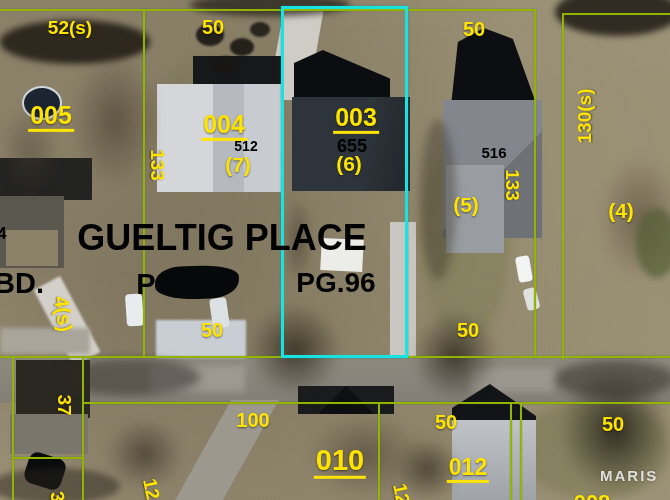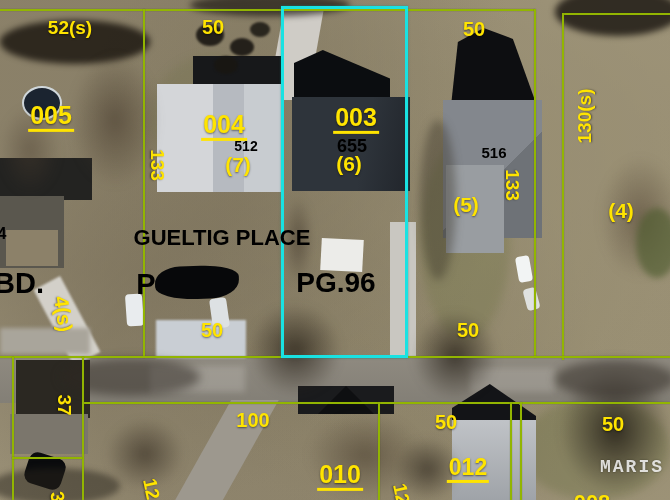--- a/index.html
+++ b/index.html
@@ -126,34 +126,34 @@
       <div class="map-label c-yellow" style="left: 238px; top: 165px; font-size: 21px; transform: translate(-50%, -50%) rotate(0deg);">(7)</div>
       <div class="map-label c-yellow u" style="left: 356px; top: 119px; font-size: 25px; transform: translate(-50%, -50%) rotate(0deg);">003</div>
       <div class="map-label c-black" style="left: 352px; top: 146px; font-size: 18px; transform: translate(-50%, -50%) rotate(0deg);">655</div>
       <div class="map-label c-yellow" style="left: 349px; top: 164px; font-size: 21px; transform: translate(-50%, -50%) rotate(0deg);">(6)</div>
       <div class="map-label c-black" style="left: 494px; top: 153px; font-size: 15px; transform: translate(-50%, -50%) rotate(0deg);">516</div>
       <div class="map-label c-yellow" style="left: 466px; top: 205px; font-size: 21px; transform: translate(-50%, -50%) rotate(0deg);">(5)</div>
       <div class="map-label c-yellow" style="left: 157px; top: 165px; font-size: 19px; transform: translate(-50%, -50%) rotate(90deg);">133</div>
       <div class="map-label c-yellow" style="left: 512px; top: 185px; font-size: 19px; transform: translate(-50%, -50%) rotate(90deg);">133</div>
       <div class="map-label c-yellow" style="left: 585px; top: 116px; font-size: 19px; transform: translate(-50%, -50%) rotate(-90deg);">130(s)</div>
       <div class="map-label c-yellow" style="left: 621px; top: 211px; font-size: 21px; transform: translate(-50%, -50%) rotate(0deg);">(4)</div>
-      <div class="map-label c-black" style="left: 222px; top: 238px; font-size: 22px; transform: translate(-50%, -50%) rotate(0deg); text-align: center;">GUELTIG PLACE</div>
+      <div class="map-label c-black" style="left: 222px; top: 238px; font-size: 36px; transform: translate(-50%, -50%) rotate(0deg); text-align: center;">GUELTIG PLACE</div>
       <div class="map-label c-black" style="left: 19px; top: 283px; font-size: 29px; transform: translate(-50%, -50%) rotate(0deg);">BD.</div>
       <div class="map-label c-black" style="left: 146px; top: 284px; font-size: 29px; transform: translate(-50%, -50%) rotate(0deg);">P</div>
       <div class="map-label c-black" style="left: 336px; top: 283px; font-size: 28px; transform: translate(-50%, -50%) rotate(0deg);">PG.96</div>
       <div class="map-label c-black" style="left: 2px; top: 234px; font-size: 16px; transform: translate(-50%, -50%) rotate(0deg);">4</div>
       <div class="map-label c-yellow" style="left: 63px; top: 314px; font-size: 20px; transform: translate(-50%, -50%) rotate(82deg);">4(s)</div>
       <div class="map-label c-yellow" style="left: 212px; top: 330px; font-size: 20px; transform: translate(-50%, -50%) rotate(0deg);">50</div>
       <div class="map-label c-yellow" style="left: 468px; top: 330px; font-size: 20px; transform: translate(-50%, -50%) rotate(0deg);">50</div>
       <div class="map-label c-yellow" style="left: 64px; top: 405px; font-size: 19px; transform: translate(-50%, -50%) rotate(90deg);">37</div>
       <div class="map-label c-yellow" style="left: 253px; top: 420px; font-size: 20px; transform: translate(-50%, -50%) rotate(0deg);">100</div>
-      <div class="map-label c-yellow u" style="left: 340px; top: 462px; font-size: 25px; transform: translate(-50%, -50%) rotate(0deg); margin-top: 14px;">010</div>
+      <div class="map-label c-yellow u" style="left: 340px; top: 462px; font-size: 29px; transform: translate(-50%, -50%) rotate(0deg);">010</div>
       <div class="map-label c-yellow" style="left: 446px; top: 422px; font-size: 20px; transform: translate(-50%, -50%) rotate(0deg);">50</div>
       <div class="map-label c-yellow u" style="left: 468px; top: 469px; font-size: 23px; transform: translate(-50%, -50%) rotate(0deg);">012</div>
       <div class="map-label c-yellow" style="left: 613px; top: 424px; font-size: 20px; transform: translate(-50%, -50%) rotate(0deg);">50</div>
       <div class="map-label c-yellow" style="left: 151px; top: 489px; font-size: 19px; transform: translate(-50%, -50%) rotate(78deg);">12</div>
       <div class="map-label c-yellow" style="left: 401px; top: 494px; font-size: 19px; transform: translate(-50%, -50%) rotate(78deg);">12</div>
       <div class="map-label c-yellow" style="left: 57px; top: 497px; font-size: 19px; transform: translate(-50%, -50%) rotate(80deg);">3</div>
       <div class="map-label c-yellow" style="left: 592px; top: 503px; font-size: 22px; transform: translate(-50%, -50%) rotate(0deg);">008</div>
     </div>
 
-  <div class="map-label c-white" style="left:600px;top:458px;font-size:18px;letter-spacing:2px;font-family:Liberation Mono, monospace;">MARIS</div>
+  <div class="map-label c-white" style="left:600px;top:468px;font-size:15px;letter-spacing:2px;">MARIS</div>
 </div>
 
 </body></html>

